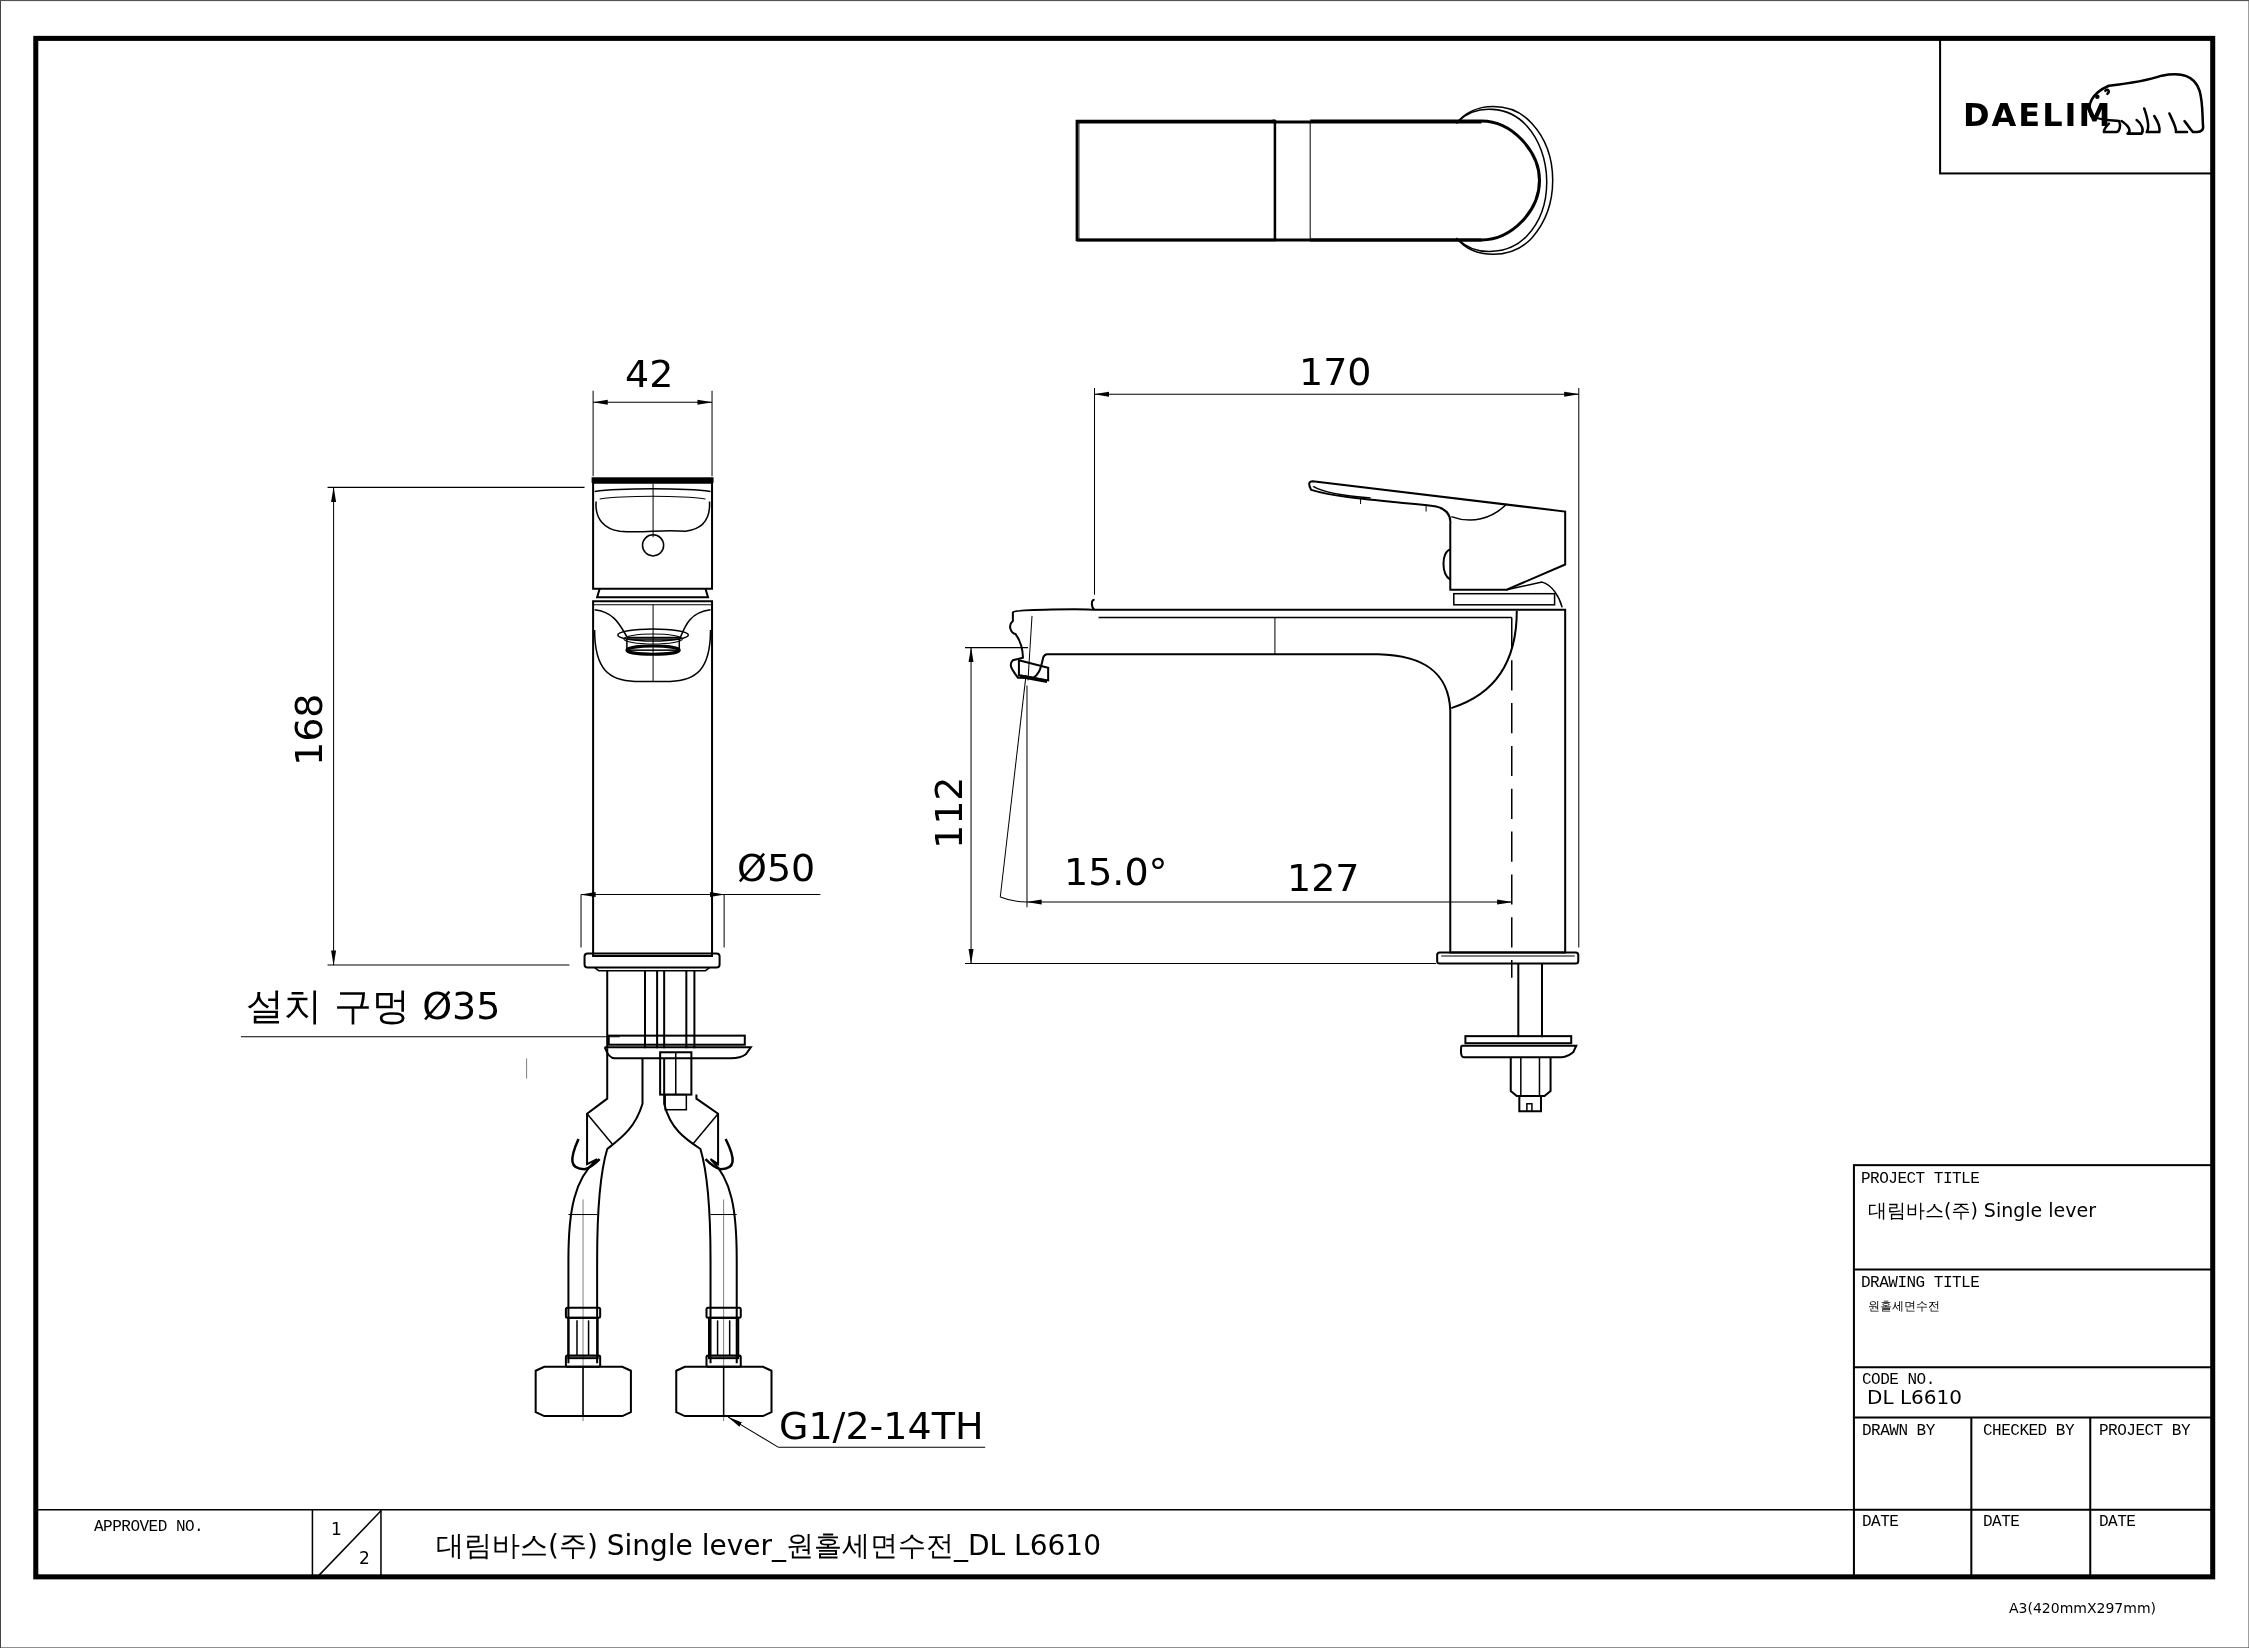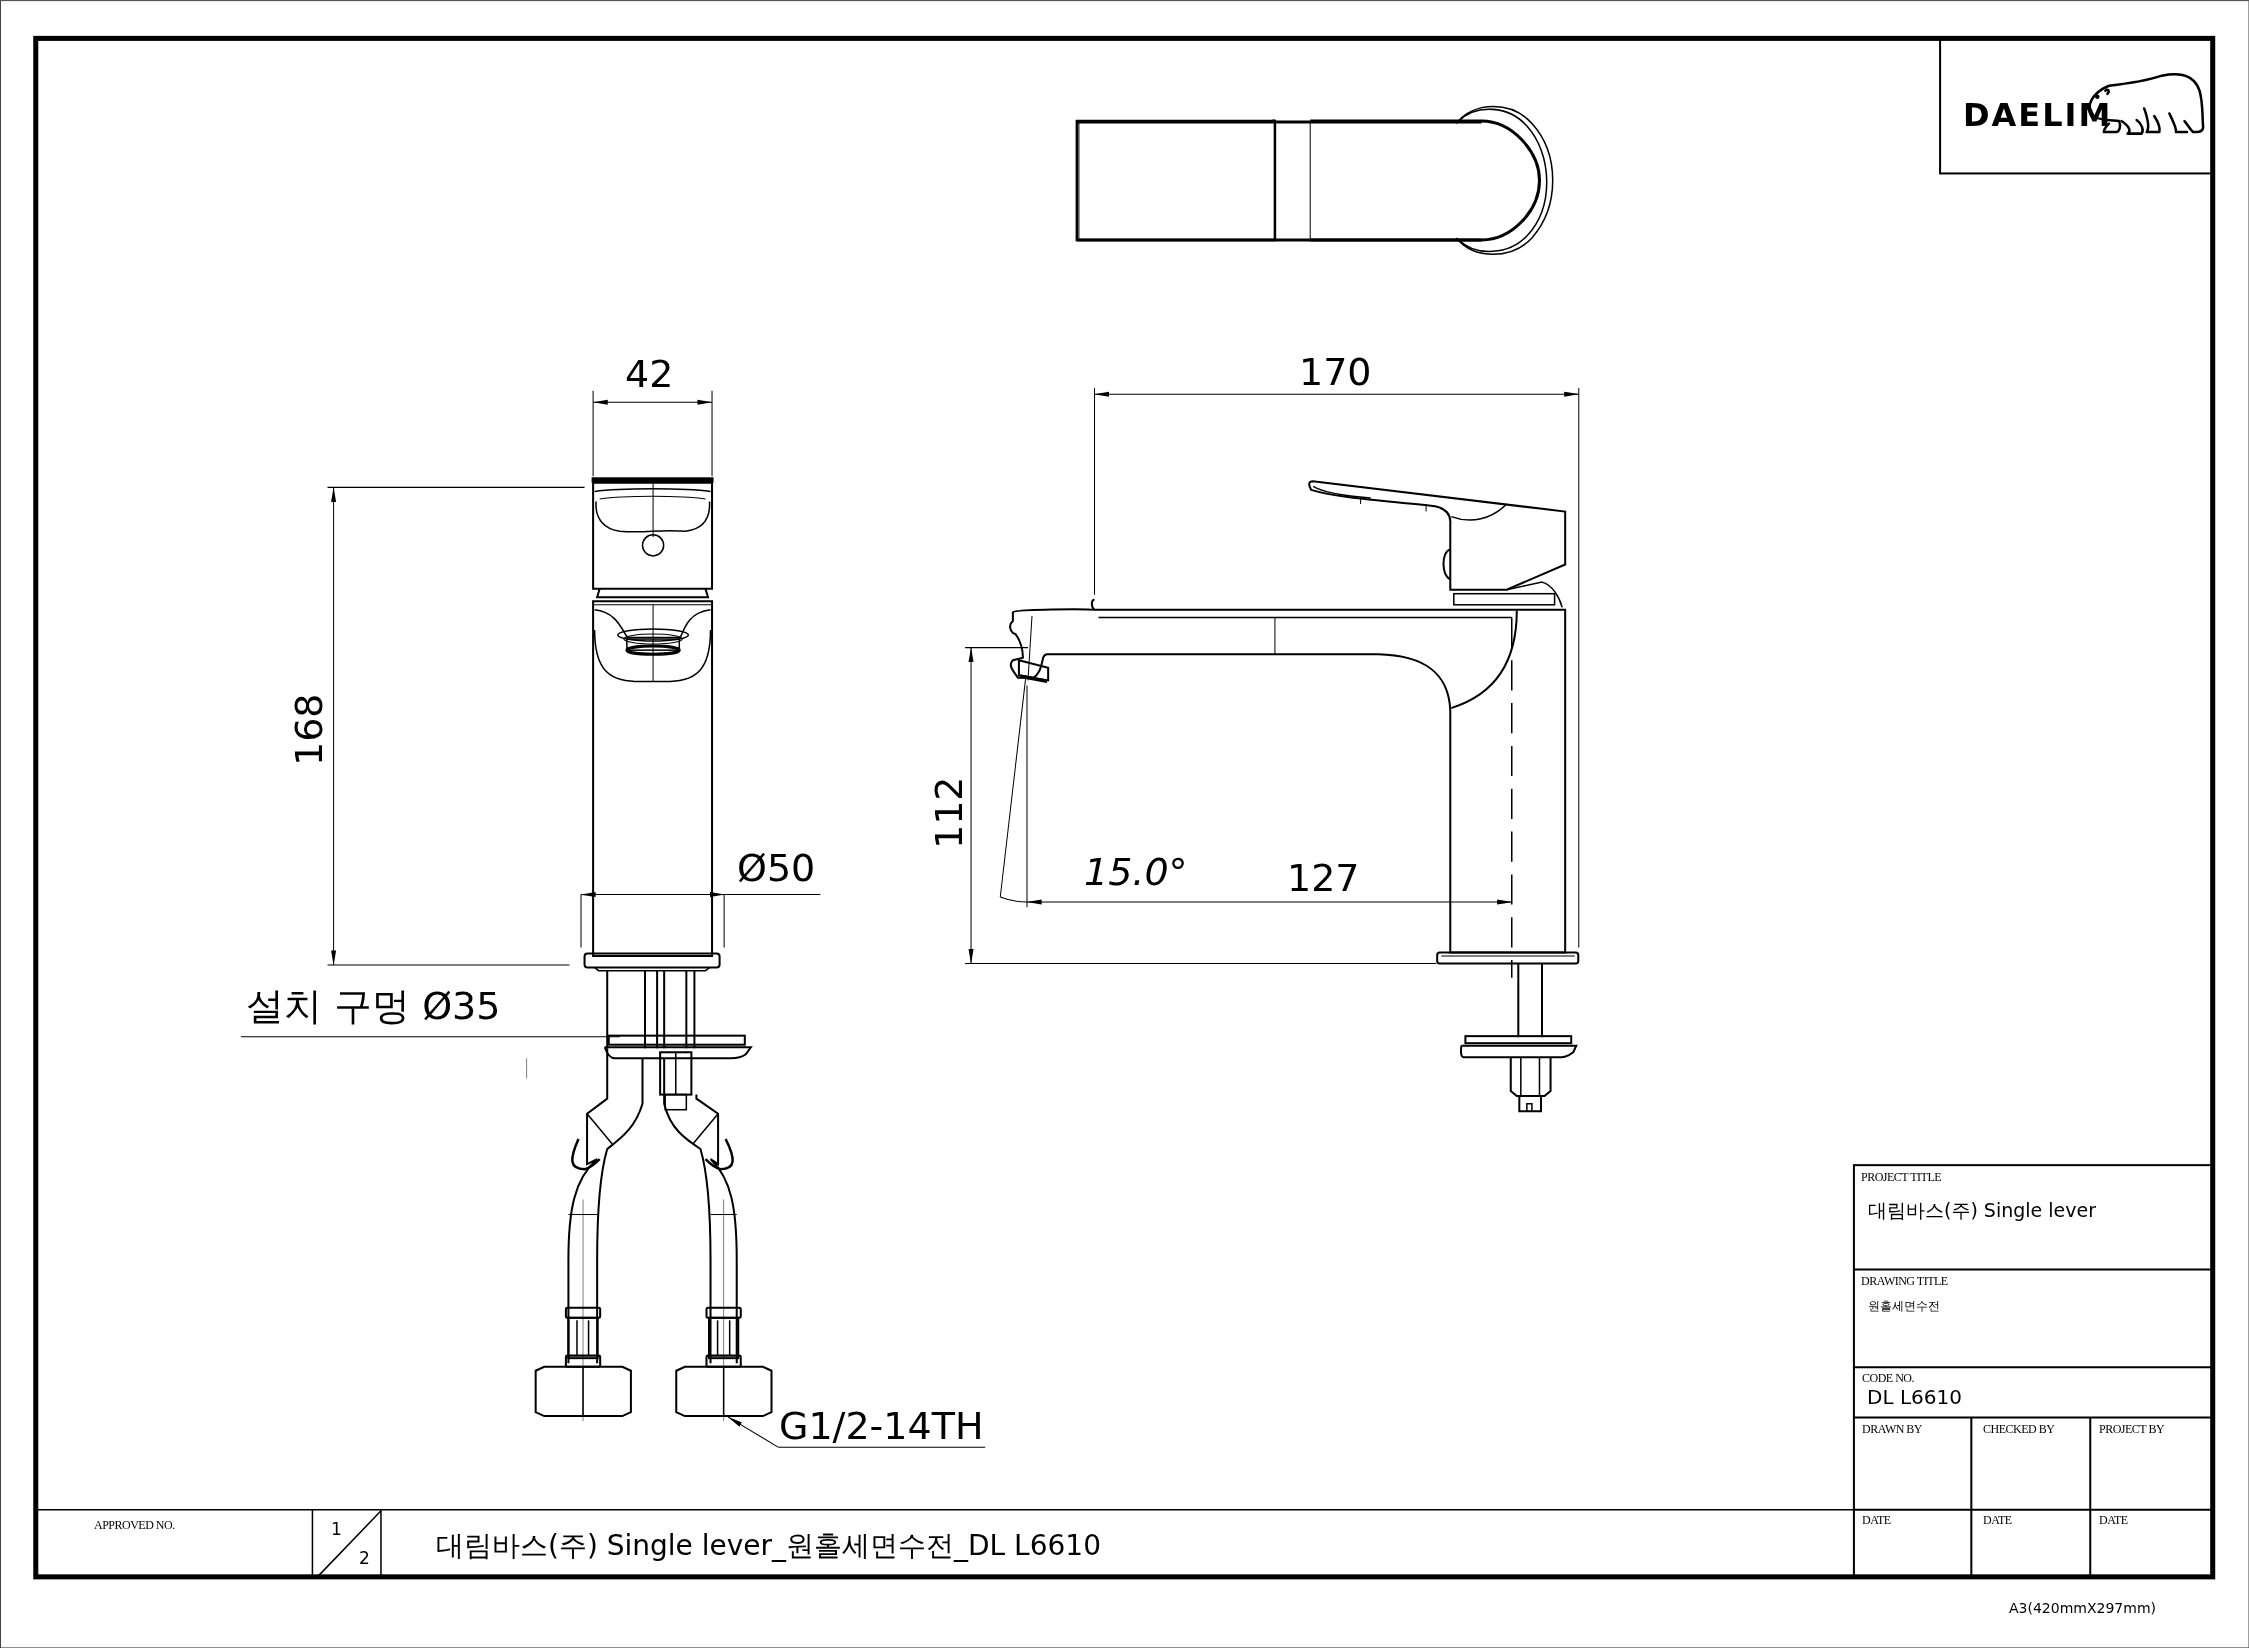--- a/index.html
+++ b/index.html
@@ -1,21 +1,21 @@
 <!DOCTYPE html>
 <html style="font-size:8px"><head>
 <meta charset="utf-8">
 <style>
   html, body { margin:0; padding:0; background:#ffffff; }
   body { width:2250px; height:1649px; position:relative; overflow:hidden;
          font-family:"DejaVu Sans", sans-serif; color:#000; }
   .abs { position:absolute; }
   svg.drawing { position:absolute; left:0; top:0; }
   .dim { font-family:"DejaVu Sans", sans-serif; font-size:38px; color:#000; white-space:nowrap; line-height:1; }
-  .lbl { font-family:Liberation Serif, serif; font-size:12px; color:#000; white-space:nowrap; letter-spacing:-0.5px; }
+  .lbl { font-family:Liberation Mono, monospace; font-size:16px; color:#000; white-space:nowrap; letter-spacing:-0.5px; }
   .val { font-family:"DejaVu Sans", sans-serif; font-size:19px; color:#000; white-space:nowrap; }
   .logo-text { font-family:"DejaVu Sans", sans-serif; font-weight:bold; font-size:32px; letter-spacing:2px; }
 </style>
 </head>
 <body>
 
 <svg class="drawing" width="2250" height="1649" viewBox="0 0 4465 3272" xmlns="http://www.w3.org/2000/svg">
   <defs>
     <marker id="arr" markerWidth="30" markerHeight="12" refX="29" refY="6" orient="auto" markerUnits="userSpaceOnUse">
       <path d="M0,1 L30,6 L0,11 Z" fill="#000"></path>
@@ -222,21 +222,21 @@
 
 <div class="abs dim" style="left:625px; top:355px;">42</div>
 <div class="abs dim" style="left:290px; top:703px; transform:rotate(-90deg); transform-origin:left top; top:766px;">168</div>
 <div class="abs dim" style="left:737px; top:849px;">Ø50</div>
 <div class="abs dim" style="left:246px; top:987px;">설치 구멍 Ø35</div>
 <div class="abs dim" style="left:779px; top:1407px;">G1/2-14TH</div>
 
 <div class="abs dim" style="left:1299px; top:353px;">170</div>
 <div class="abs dim" style="left:930px; top:849px; transform:rotate(-90deg); transform-origin:left top;">112</div>
 <div class="abs dim" style="left:1287px; top:859px;">127</div>
-<div class="abs dim" style="left:1064px; top:853px; font-style:italic;margin-left:20px;">15.0°</div>
+<div class="abs dim" style="left:1064px; top:853px; ">15.0°</div>
 
 <div class="abs lbl" style="left:1861px; top:1170px;">PROJECT TITLE</div>
 <div class="abs val" style="left:1868px; top:1198px;">대림바스(주) Single lever</div>
 <div class="abs lbl" style="left:1861px; top:1274px;">DRAWING TITLE</div>
 <div class="abs val" style="left:1868px; top:1298px; font-size:12px;">원홀세면수전</div>
 <div class="abs lbl" style="left:1862px; top:1371px;">CODE NO.</div>
 <div class="abs val" style="left:1867px; top:1385px; font-size:20px;">DL L6610</div>
 <div class="abs lbl" style="left:1862px; top:1422px;">DRAWN BY</div>
 <div class="abs lbl" style="left:1983px; top:1422px;">CHECKED BY</div>
 <div class="abs lbl" style="left:2099px; top:1422px;">PROJECT BY</div>

